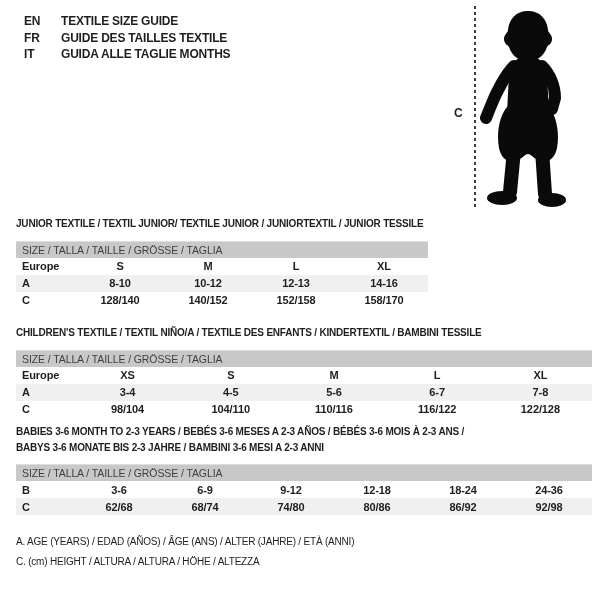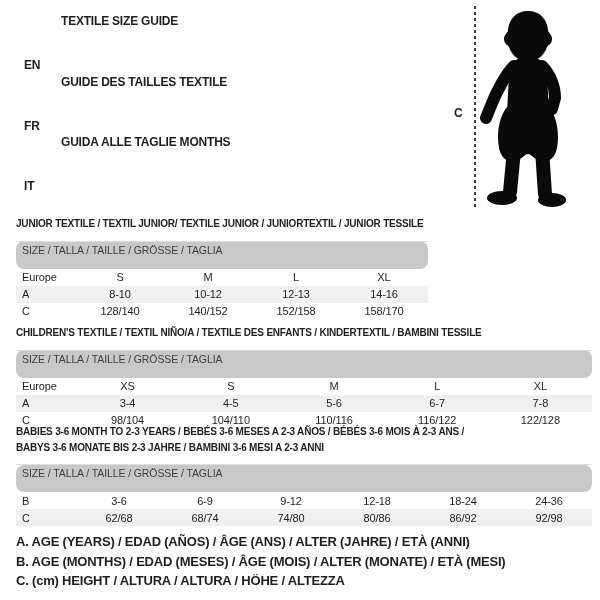--- a/index.html
+++ b/index.html
@@ -5,52 +5,51 @@
   html,body{margin:0;padding:0;}
   body{
     width:600px;height:600px;position:relative;overflow:hidden;
     background:#ffffff;
     font-family:"Liberation Sans","DejaVu Sans",sans-serif;
     color:#1e1e1e;
   }
   
   .lang-block{position:absolute;top:13px;left:24px;}
   .lang-row{display:flex;line-height:16.5px;font-weight:bold;font-size:12px;letter-spacing:-0.2px;}
-  .lang-code{width:37px;flex:0 0 37px;margin-top:44px;}
+  .lang-code{width:37px;flex:0 0 37px;}
   
   .height-line{
     position:absolute;left:474px;top:6px;width:2px;height:202px;
     background:repeating-linear-gradient(to bottom,#3c3c3c 0 3px,transparent 3px 6px);
   }
   .c-label{position:absolute;left:454px;top:106px;font-weight:bold;font-size:12px;}
   .baby-svg{position:absolute;left:478px;top:8px;}
   
   .size-section{position:absolute;left:16px;}
   .sec1{top:216px;}
   .sec2{top:325px;}
   .sec3{top:424px;}
   .sec-title div{font-weight:bold;font-size:10px;line-height:15.5px;letter-spacing:-0.2px;white-space:nowrap;}
   .size-section table{border-collapse:collapse;table-layout:fixed;margin-top:9px;}
   .sec1 table{width:412px;}
   .sec2 table,.sec3 table{width:576px;}
   col.first{width:60px;}
   th.size-bar{
     background:var(--bar,#c8c8c8);color:#3f3f3f;font-size:10.5px;font-weight:normal;
-    text-align:left;height:14px;padding:1px 0 12px 6px;letter-spacing:-0.1px;
+    text-align:left;height:14px;padding:1px 0 1px 6px;letter-spacing:-0.1px;
     border-top:1px solid #dedede;
-    border-radius:8px;
   }
   .size-section td{
-    font-size:11px;height:17px;padding:0;text-align:center;letter-spacing:-0.1px;
+    font-size:11px;height:17px;padding:0;text-align:center;letter-spacing:-0.1px;font-weight:bold;
   }
   .size-section td.lbl{text-align:left;padding-left:6px;}
   .size-section tbody tr:nth-child(even){background:var(--alt,#f0f0f0);}
   
   .footnotes{position:absolute;left:16px;top:532px;}
-  .footnote{font-weight:bold;font-size:13px;line-height:19.5px;letter-spacing:-0.2px;white-space:nowrap;}
+  .footnote{font-weight:normal;font-size:10px;line-height:19.5px;letter-spacing:-0.2px;white-space:nowrap;}
 </style>
 </head>
 <body>
 
 <div class="lang-block">
     <div class="lang-row">
       <span class="lang-code">EN</span>
       <span class="lang-label">TEXTILE SIZE GUIDE</span>
     </div>
     <div class="lang-row">
@@ -213,15 +212,14 @@
             <td class="">86/92</td>
             <td class="">92/98</td>
           </tr>
         </tbody>
       </table>
     </div>
 </section>
 
 <div class="footnotes">
     <div class="footnote">A. AGE (YEARS) / EDAD (AÑOS) / ÂGE (ANS) / ALTER (JAHRE) / ETÀ (ANNI)</div>
-    <div class="footnote">B. AGE (MONTHS) / EDAD (MESES) / ÂGE (MOIS) / ALTER (MONATE) / ETÀ (MESI)</div>
     <div class="footnote">C. (cm) HEIGHT / ALTURA / ALTURA / HÖHE / ALTEZZA</div>
   </div>
 
 </body></html>

